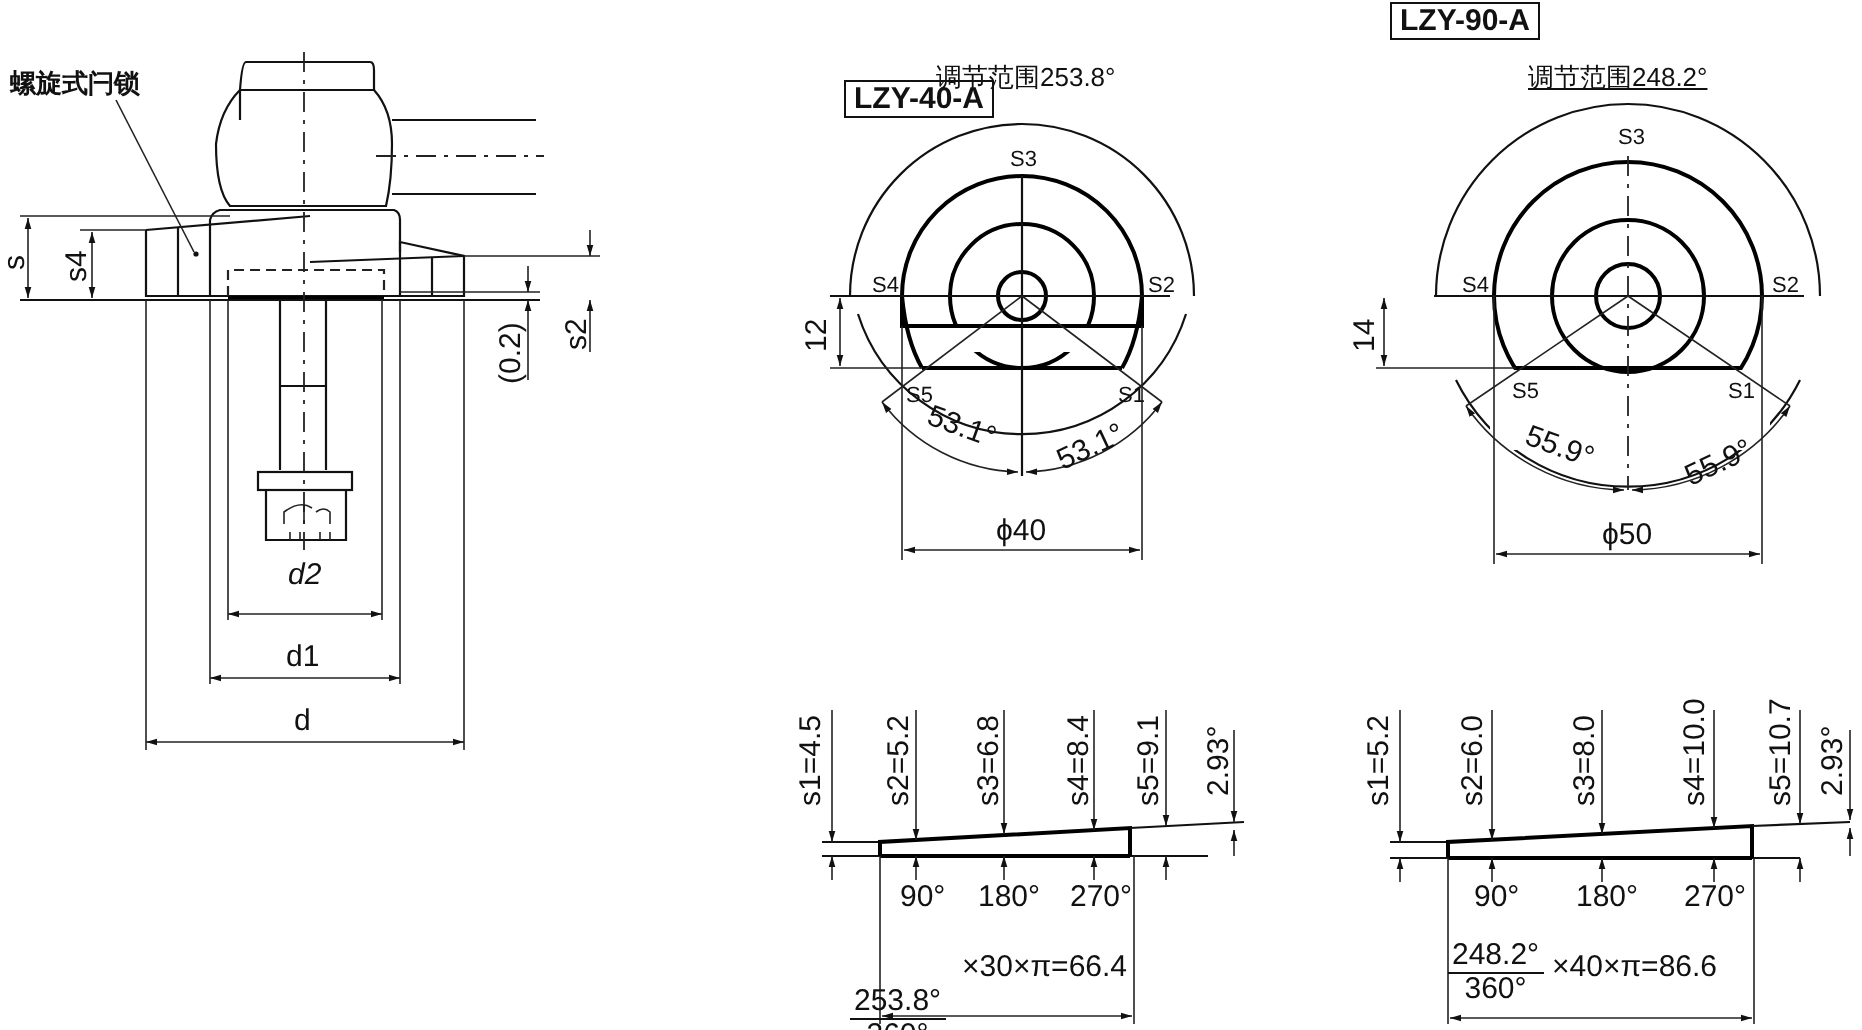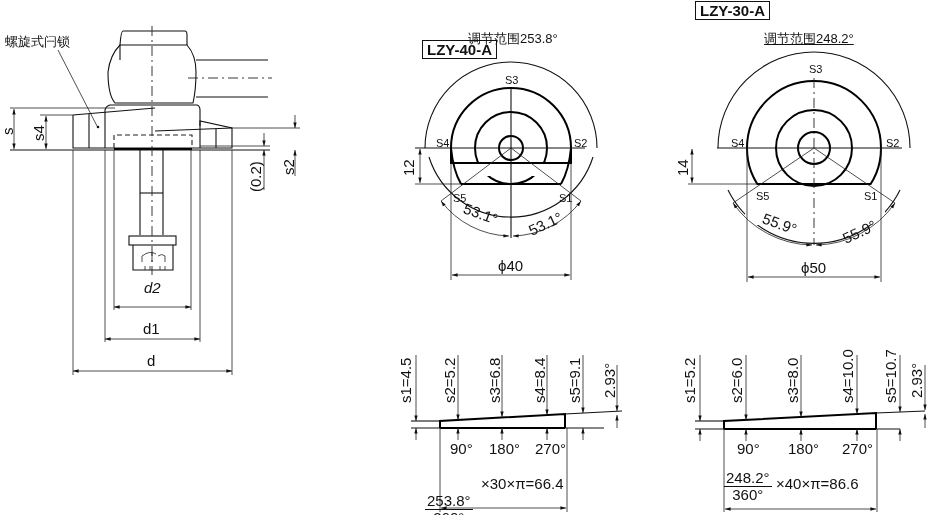--- a/index.html
+++ b/index.html
@@ -176,21 +176,21 @@
     <line class="thin" x1="900" y1="355" x2="900" y2="412" marker-end="url(#ar)"></line>
     <line class="thin" x1="900" y1="429" x2="900" y2="441" marker-start="url(#ar)"></line>
     <line class="thin" x1="925" y1="365" x2="925" y2="410" marker-end="url(#ar)"></line>
     <line class="thin" x1="925" y1="414" x2="925" y2="428" marker-start="url(#ar)"></line>
     <line class="thin" x1="724" y1="429" x2="724" y2="512"></line>
     <line class="thin" x1="877" y1="429" x2="877" y2="512"></line>
     <line class="thin" x1="725" y1="509" x2="876" y2="509" marker-start="url(#ar)" marker-end="url(#ar)"></line>
   </g>
 </svg>
 
-<div class="lbl" style="left:5px;top:36px;font-size:13px;">螺旋式闩锁</div>
+<div class="lbl" style="left:5px;top:36px;font-size:13px;font-weight:bold;">螺旋式闩锁</div>
 <div class="lbl vt big" style="left:2px;top:135px;">s</div>
 <div class="lbl vt big" style="left:33px;top:141px;">s4</div>
 <div class="lbl vt big" style="left:283px;top:175px;">s2</div>
 <div class="lbl vt big" style="left:250px;top:192px;">(0.2)</div>
 <div class="lbl big" style="left:144px;top:282px;font-style:italic;">d2</div>
 <div class="lbl big" style="left:143px;top:323px;">d1</div>
 <div class="lbl big" style="left:147px;top:355px;">d</div>
 
 <div class="model" style="left:422px;top:1px;margin-top:39px;">LZY-40-A</div>
 <div class="lbl" style="left:468px;top:33px;">调节范围253.8°</div>
@@ -212,21 +212,21 @@
 <div class="lbl vt big" style="left:604px;top:398px;">2.93°</div>
 <div class="lbl big" style="left:450px;top:443px;">90°</div>
 <div class="lbl big" style="left:489px;top:443px;">180°</div>
 <div class="lbl big" style="left:535px;top:443px;">270°</div>
 <div class="frac" style="left:425px;top:493px;">
   <span class="num">253.8°</span>
   <span class="den">360°</span>
 </div>
 <div class="lbl big" style="left:481px;top:478px;">×30×π=66.4</div>
 
-<div class="model" style="left:695px;top:1px;">LZY-30-A</div>
+<div class="model" style="left:695px;top:1px;">LZY-90-A</div>
 <div class="lbl" style="left:764px;top:33px;text-decoration:underline;">调节范围248.2°</div>
 <div class="lbl sm" style="left:809px;top:63px;">S3</div>
 <div class="lbl sm" style="left:886px;top:137px;">S2</div>
 <div class="lbl sm" style="left:731px;top:137px;">S4</div>
 <div class="lbl sm" style="left:756px;top:190px;">S5</div>
 <div class="lbl sm" style="left:864px;top:190px;">S1</div>
 <div class="lbl vt big" style="left:677px;top:176px;">14</div>
 <div class="lbl big" style="left:762px;top:218px;transform:rotate(20deg);">55.9°</div>
 <div class="lbl big" style="left:842px;top:226px;transform:rotate(-25deg);">55.9°</div>
 <div class="lbl big" style="left:801px;top:262px;">ϕ50</div>

